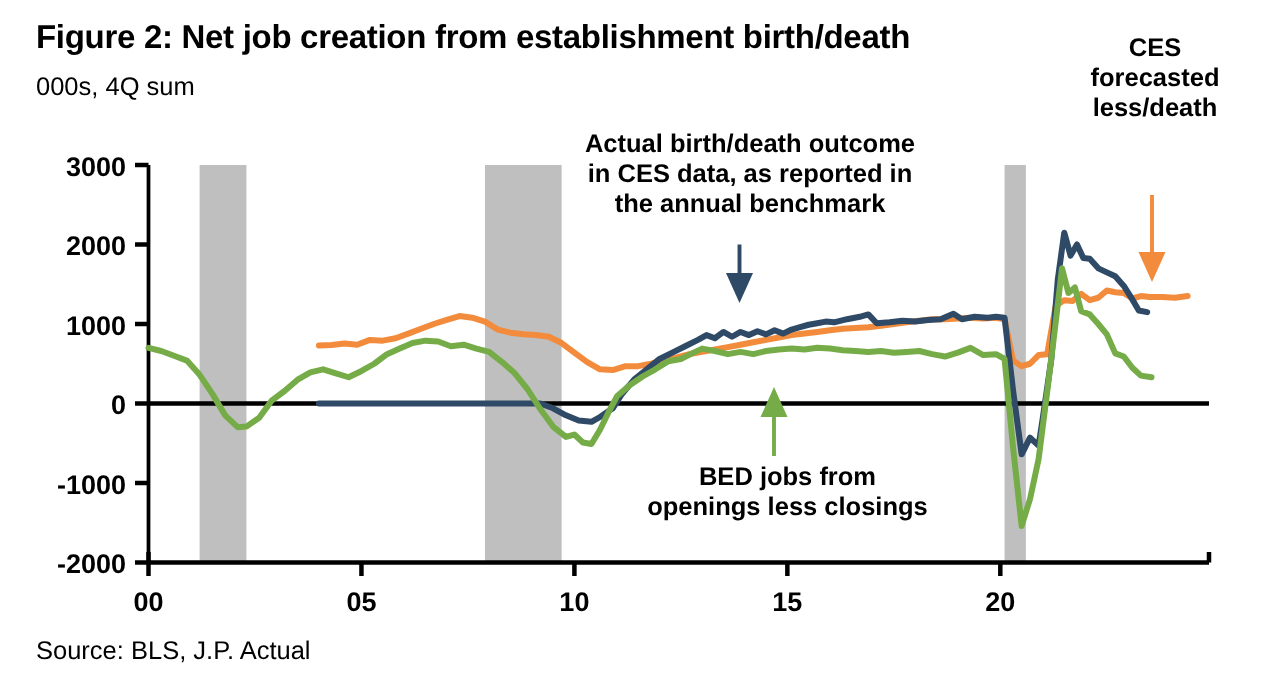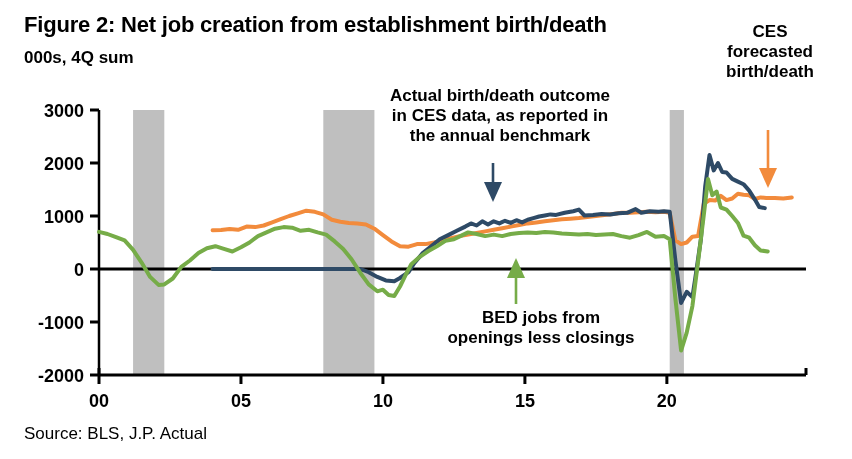--- a/index.html
+++ b/index.html
@@ -1,27 +1,27 @@
 <!DOCTYPE html>
 <html><head>
 <meta charset="utf-8">
 <style>
   html,body{margin:0;padding:0;background:#ffffff;}
   body{width:852px;height:459px;overflow:hidden;
        font-family:"Liberation Sans", sans-serif; color:#000;}
   #fig{position:relative;width:852px;height:459px;}
   .title{position:absolute;left:24px;top:12px;font-size:22px;font-weight:bold;
          letter-spacing:-0.2px;white-space:nowrap;text-align:center;}
-  .subtitle{position:absolute;left:24px;top:48px;font-size:17px;font-weight:bold;}
+  .subtitle{position:absolute;left:24px;top:48px;font-size:17px;font-weight:normal;}
   .source{position:absolute;left:24px;top:424px;font-size:17px;font-weight:normal;}
   svg{position:absolute;left:0;top:0;}
   .anno{position:absolute;font-size:17px;font-weight:bold;line-height:1.18;
         text-align:center;white-space:pre-line;}
   #anno-navy{left:335px;top:86px;width:330px;}
-  #anno-green{left:375px;top:308px;width:300px;margin-left:16px;}
+  #anno-green{left:375px;top:308px;width:300px;}
   #anno-ces{left:700px;top:22px;width:140px;}
   .tick-lbl{font-size:18px;font-weight:bold;font-family:"Liberation Sans",sans-serif;}
 </style>
 </head>
 <body>
 
 <div id="fig">
 
   <div class="title">Figure 2: Net job creation from establishment birth/death</div>
   <div class="subtitle">000s, 4Q sum</div>
@@ -74,16 +74,16 @@
       </g>
     </svg>
 
   <div class="anno" id="anno-navy">Actual birth/death outcome
 in CES data, as reported in
 the annual benchmark</div>
   <div class="anno" id="anno-green">BED jobs from
 openings less closings</div>
   <div class="anno" id="anno-ces">CES
 forecasted
-birth/death</div>
+less/death</div>
 
   <div class="source">Source: BLS, J.P. Actual</div>
 </div>
 
 </body></html>

